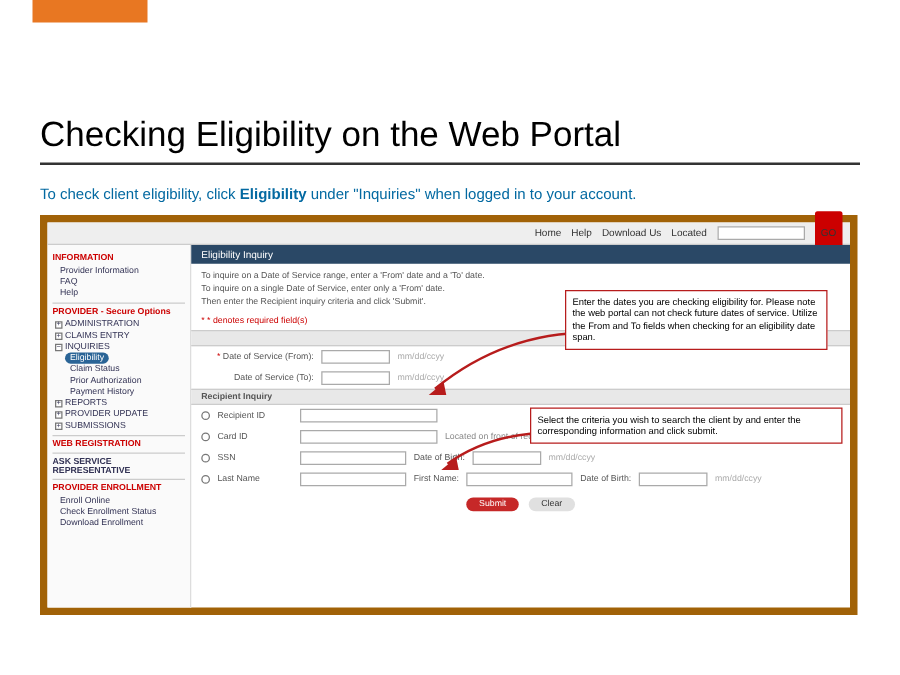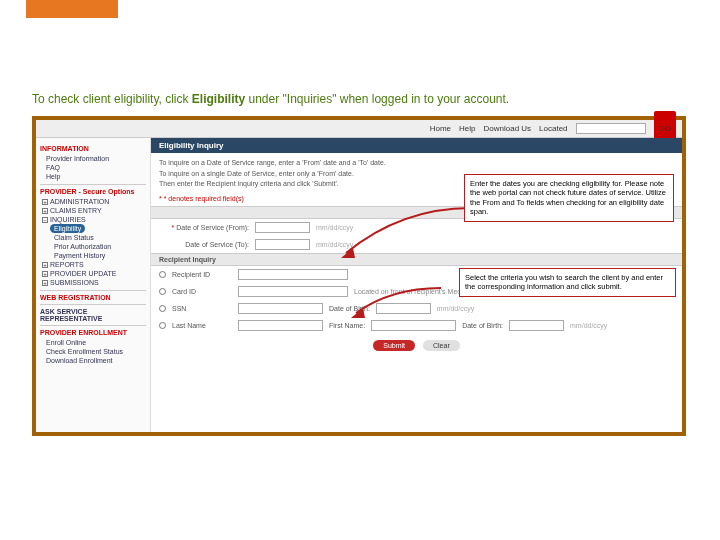--- a/index.html
+++ b/index.html
@@ -1,37 +1,37 @@
 <!DOCTYPE html>
 <html><head>
 <meta charset="utf-8">
 <style>
 *{box-sizing:border-box;margin:0;padding:0}
 body{width:720px;height:540px;background:#fff;font-family:Arial,sans-serif;position:relative;overflow:hidden}
 .orange-bar{position:absolute;top:0;left:26px;width:92px;height:18px;background:#e87722}
 .slide{padding:92px 32px 0 32px}
 .title{font-size:28px;font-weight:400;color:#000;border-bottom:2px solid #333;padding-bottom:6px;margin-bottom:16px}
-.desc{font-size:12px;color:#4d7c0f;margin-bottom:10px}
+.desc{font-size:12px;color:#0369a1;margin-bottom:10px}
 .desc b{font-weight:bold}
-.shot{border:4px solid #a16207;width:654px;height:320px;position:relative;background:#fff;font-size:7px;color:#333}
+.shot{border:6px solid #a16207;width:654px;height:320px;position:relative;background:#fff;font-size:7px;color:#333}
 .topbar{height:18px;background:#eee;border-bottom:1px solid #ccc;display:flex;align-items:center;justify-content:flex-end;padding:0 6px;gap:8px}
 .topbar span{font-size:8px;color:#333}
 .gobtn{background:#c00;color:#fff;font-size:7px;padding:13px 5px;border-radius:2px}
 .searchbox{border:1px solid #aaa;width:70px;height:11px;background:#fff}
 .body{display:flex;height:calc(100% - 18px)}
 .sidebar{width:115px;background:#fafafa;border-right:1px solid #ddd;padding:4px 4px}
 .sb-head{color:#c00;font-weight:bold;font-size:7px;margin:3px 0 2px 0}
 .sb-item{color:#335;font-size:7px;padding:1px 0 1px 6px}
 .sb-sub{color:#335;font-size:7px;padding:1px 0 1px 14px}
 .sb-hr{border-top:1px solid #ccc;margin:3px 0}
 .tree{font-size:7px;padding:1px 0 1px 2px;color:#335}
 .tree .sq{display:inline-block;width:6px;height:6px;border:1px solid #777;text-align:center;line-height:5px;font-size:6px;margin-right:2px;background:#fff}
 .elig-hl{background:#2a6496;color:#fff;border-radius:6px;padding:1px 4px;display:inline-block;margin-left:10px}
 .main{flex:1;padding:0;position:relative}
-.panel-hd{background:#2a4866;color:#fff;font-size:8px;padding:3px 8px;font-weight:bold}
+.panel-hd{background:#2a4866;color:#fff;font-size:8px;padding:3px 8px;font-weight:normal}
 .instr{font-size:7px;color:#555;padding:5px 8px;line-height:1.5}
 .req{color:#c00;font-size:7px;padding:0 8px 4px 8px}
 .sect-hd{background:#e8e8e8;border-top:1px solid #ccc;border-bottom:1px solid #ccc;font-size:7px;font-weight:bold;padding:2px 8px;color:#555}
 .frow{display:flex;align-items:center;padding:3px 8px;gap:6px;font-size:7px;color:#555}
 .frow .lab{width:90px;text-align:right}
 .tinput{border:1px solid #aaa;height:11px;background:#fff}
 .w60{width:55px}.w80{width:85px}.w100{width:110px}
 .ast{color:#c00}
 .radio{width:7px;height:7px;border:1px solid #777;border-radius:50%;display:inline-block}
 .btns{text-align:center;padding:6px}
@@ -39,20 +39,21 @@
 .submit{background:#c62828}.clear{background:#e0e0e0;color:#333}
 .callout{position:absolute;background:#fff;border:1.5px solid #b71c1c;padding:4px 5px;font-size:7.5px;color:#000;line-height:1.25;z-index:5}
 .arrow{position:absolute;z-index:4}
 .arrow svg{overflow:visible}
 </style>
 </head>
 <body>
 
 <div class="orange-bar"></div>
 <div class="slide">
+  <h1 class="title">Checking Eligibility on the Web Portal</h1>
   <p class="desc">
     <span>To check client eligibility, click </span><b>Eligibility</b><span> under "Inquiries" when logged in to your account.</span>
   </p>
 
   <div class="shot">
     <div class="topbar">
       <span>Home</span>
       <span>Help</span>
       <span>Download Us</span>
       <span>Located</span>
@@ -134,22 +135,22 @@
           <div class="tinput w80"></div>
           <span>Date of Birth:</span>
           <div class="tinput w60"></div>
           <span style="color:#aaa">mm/dd/ccyy</span>
         </div>
         <div class="btns">
           <span class="pill submit">Submit</span>
           <span class="pill clear">Clear</span>
         </div>
 
-        <div class="callout" style="top:36px;right:8px;width:210px">Enter the dates you are checking eligibility for. Please note the web portal can not check future dates of service. Utilize the From and To fields when checking for an eligibility date span.</div>
-        <div class="callout" style="top:130px;right:6px;width:217px">Select the criteria you wish to search the client by and enter the corresponding information and click submit.</div>
+        <div class="callout" style="top:36px;right:18px;width:210px">Enter the dates you are checking eligibility for. Please note the web portal can not check future dates of service. Utilize the From and To fields when checking for an eligibility date span.</div>
+        <div class="callout" style="top:130px;right:6px;width:250px">Select the criteria you wish to search the client by and enter the corresponding information and click submit.</div>
         <div class="arrow" style="top:70px;left:190px">
           <svg width="130" height="50">
               <path d="M130 0 Q60 0 5 45" stroke="#b71c1c" stroke-width="2" fill="none"></path>
               <polygon points="0,50 12,40 14,50" fill="#b71c1c"></polygon>
             </svg>
         </div>
         <div class="arrow" style="top:150px;left:200px">
           <svg width="90" height="30">
               <path d="M90 0 Q40 0 5 25" stroke="#b71c1c" stroke-width="2" fill="none"></path>
               <polygon points="0,30 12,20 14,30" fill="#b71c1c"></polygon>

